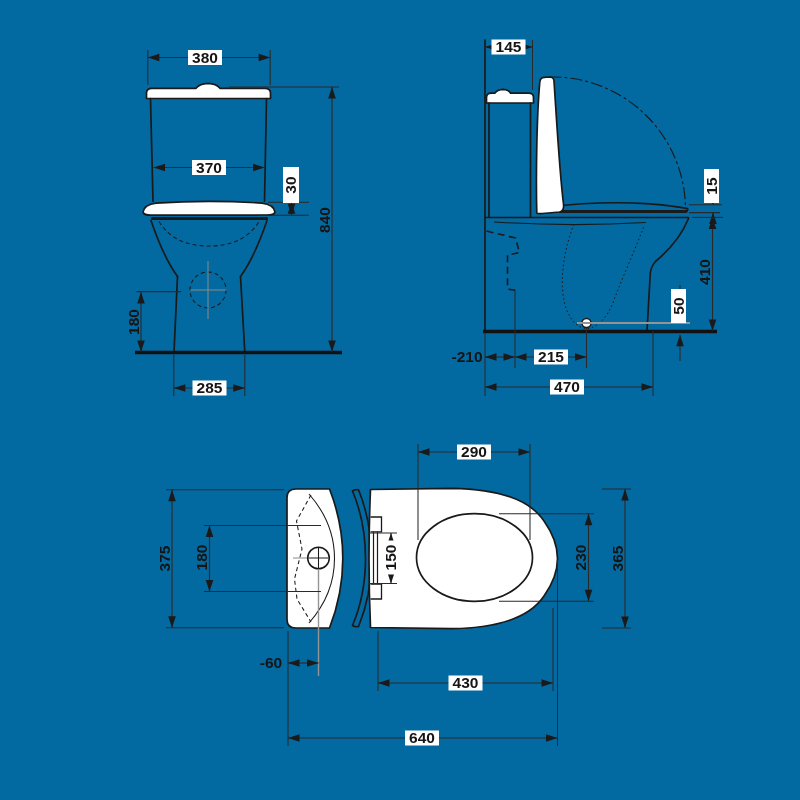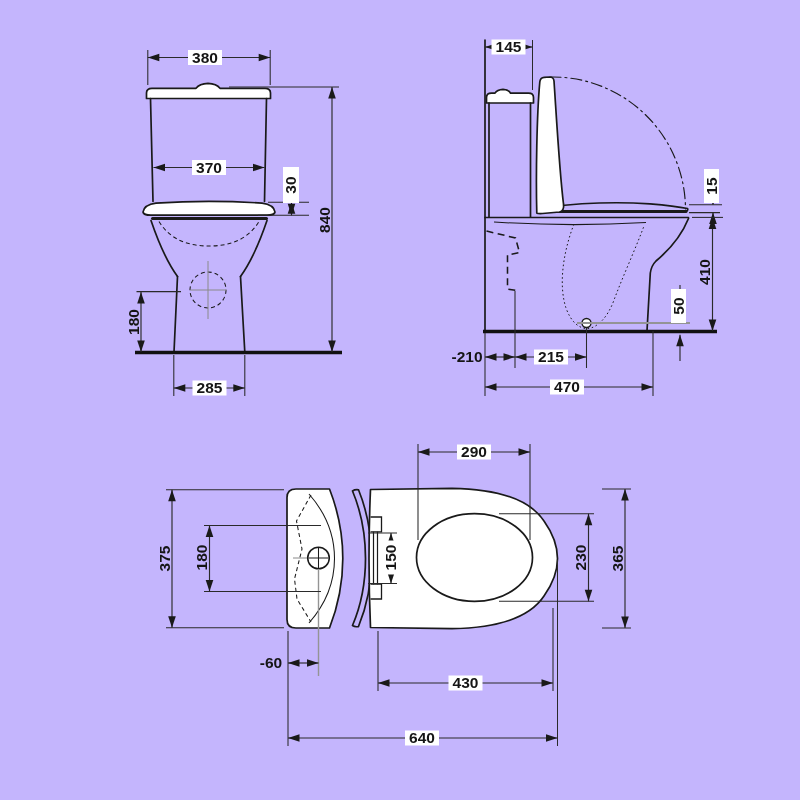--- a/index.html
+++ b/index.html
@@ -1,16 +1,16 @@
 <!DOCTYPE html>
 <html><head>
 <meta charset="utf-8">
 <style>
   html,body{margin:0;padding:0;background:#fff;}
-  .stage{position:relative;width:800px;height:800px;background:#c4b5fd;overflow:hidden;}
+  .stage{position:relative;width:800px;height:800px;background:#0369a1;overflow:hidden;}
   svg{display:block;}
   .main{stroke:#1a1a1a;stroke-width:1.7;fill:none;stroke-linecap:round;stroke-linejoin:round;}
   .mainF{stroke:#1a1a1a;stroke-width:1.7;fill:#fff;stroke-linecap:round;stroke-linejoin:round;}
   .thin{stroke:#1a1a1a;stroke-width:1.05;fill:none;}
   .band{stroke:#1a1a1a;stroke-width:3;fill:none;stroke-linecap:round;}
   .floor{stroke:#111;stroke-width:3.6;fill:none;}
   .dim{stroke:#2a2a2a;stroke-width:1.15;fill:none;}
   .ext{stroke:#2a2a2a;stroke-width:1.05;fill:none;}
   .dash1{stroke-dasharray:4,3;}
   .dot{stroke-dasharray:1.6,2.6;stroke-width:1;}

